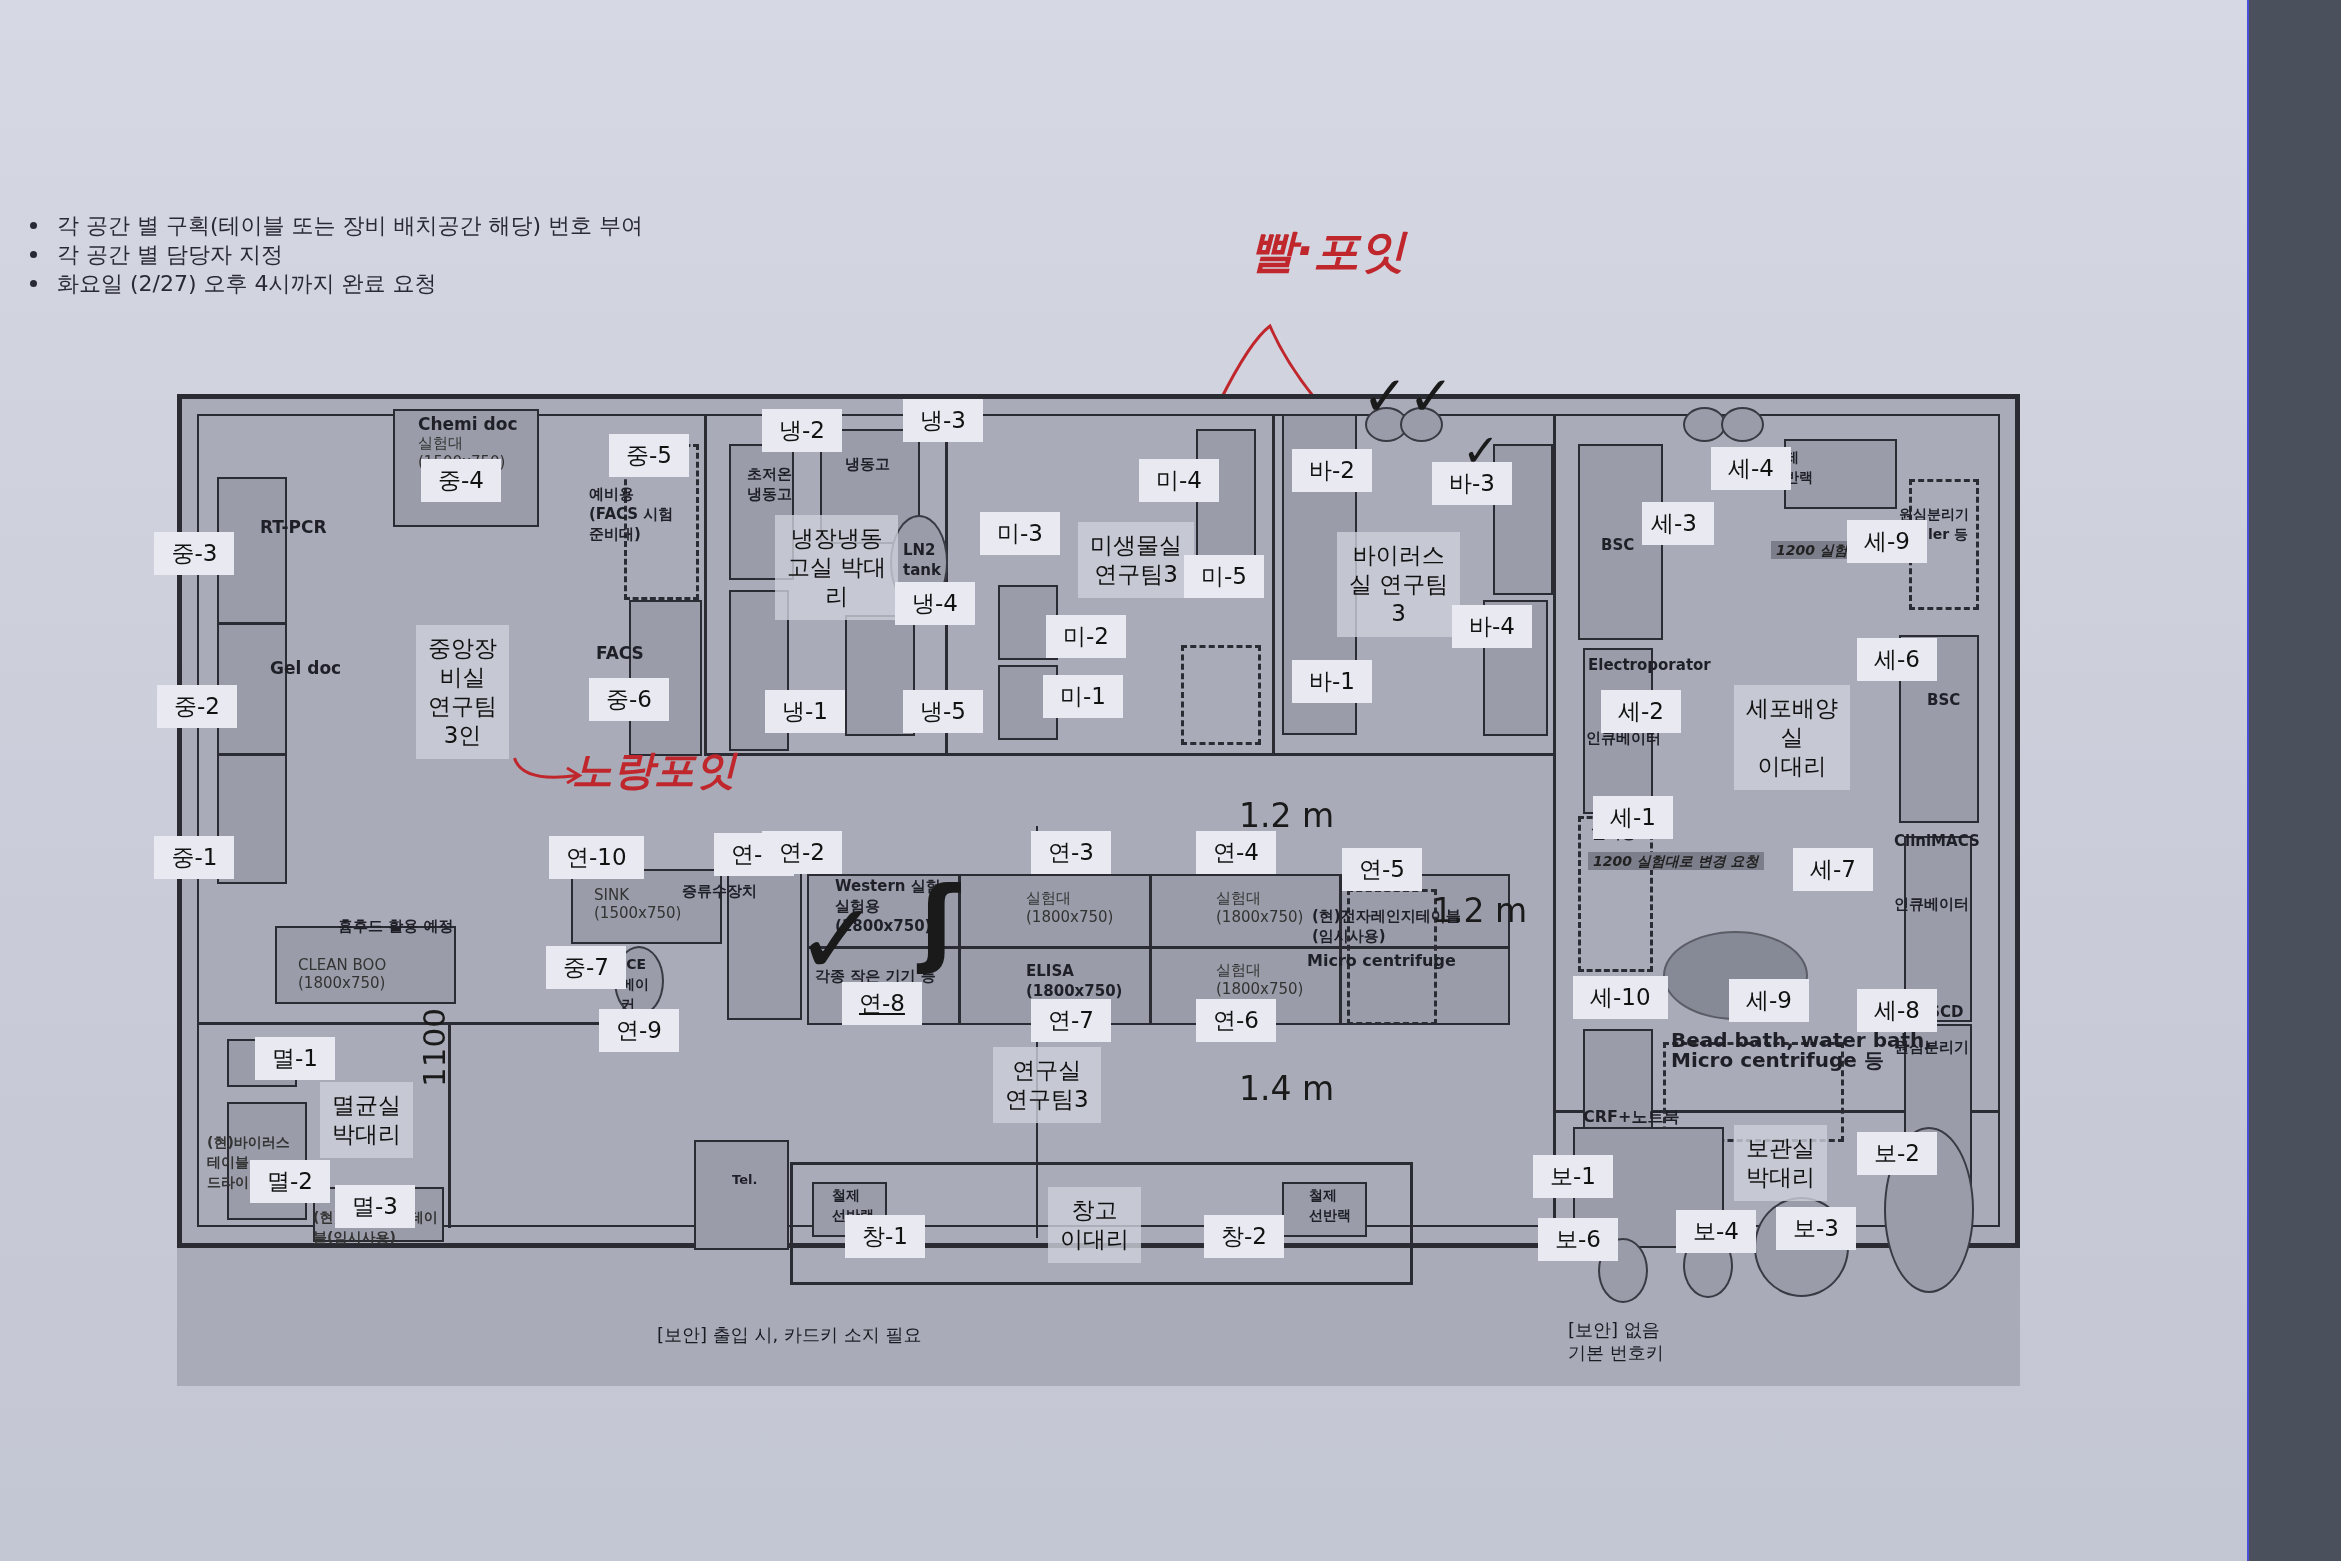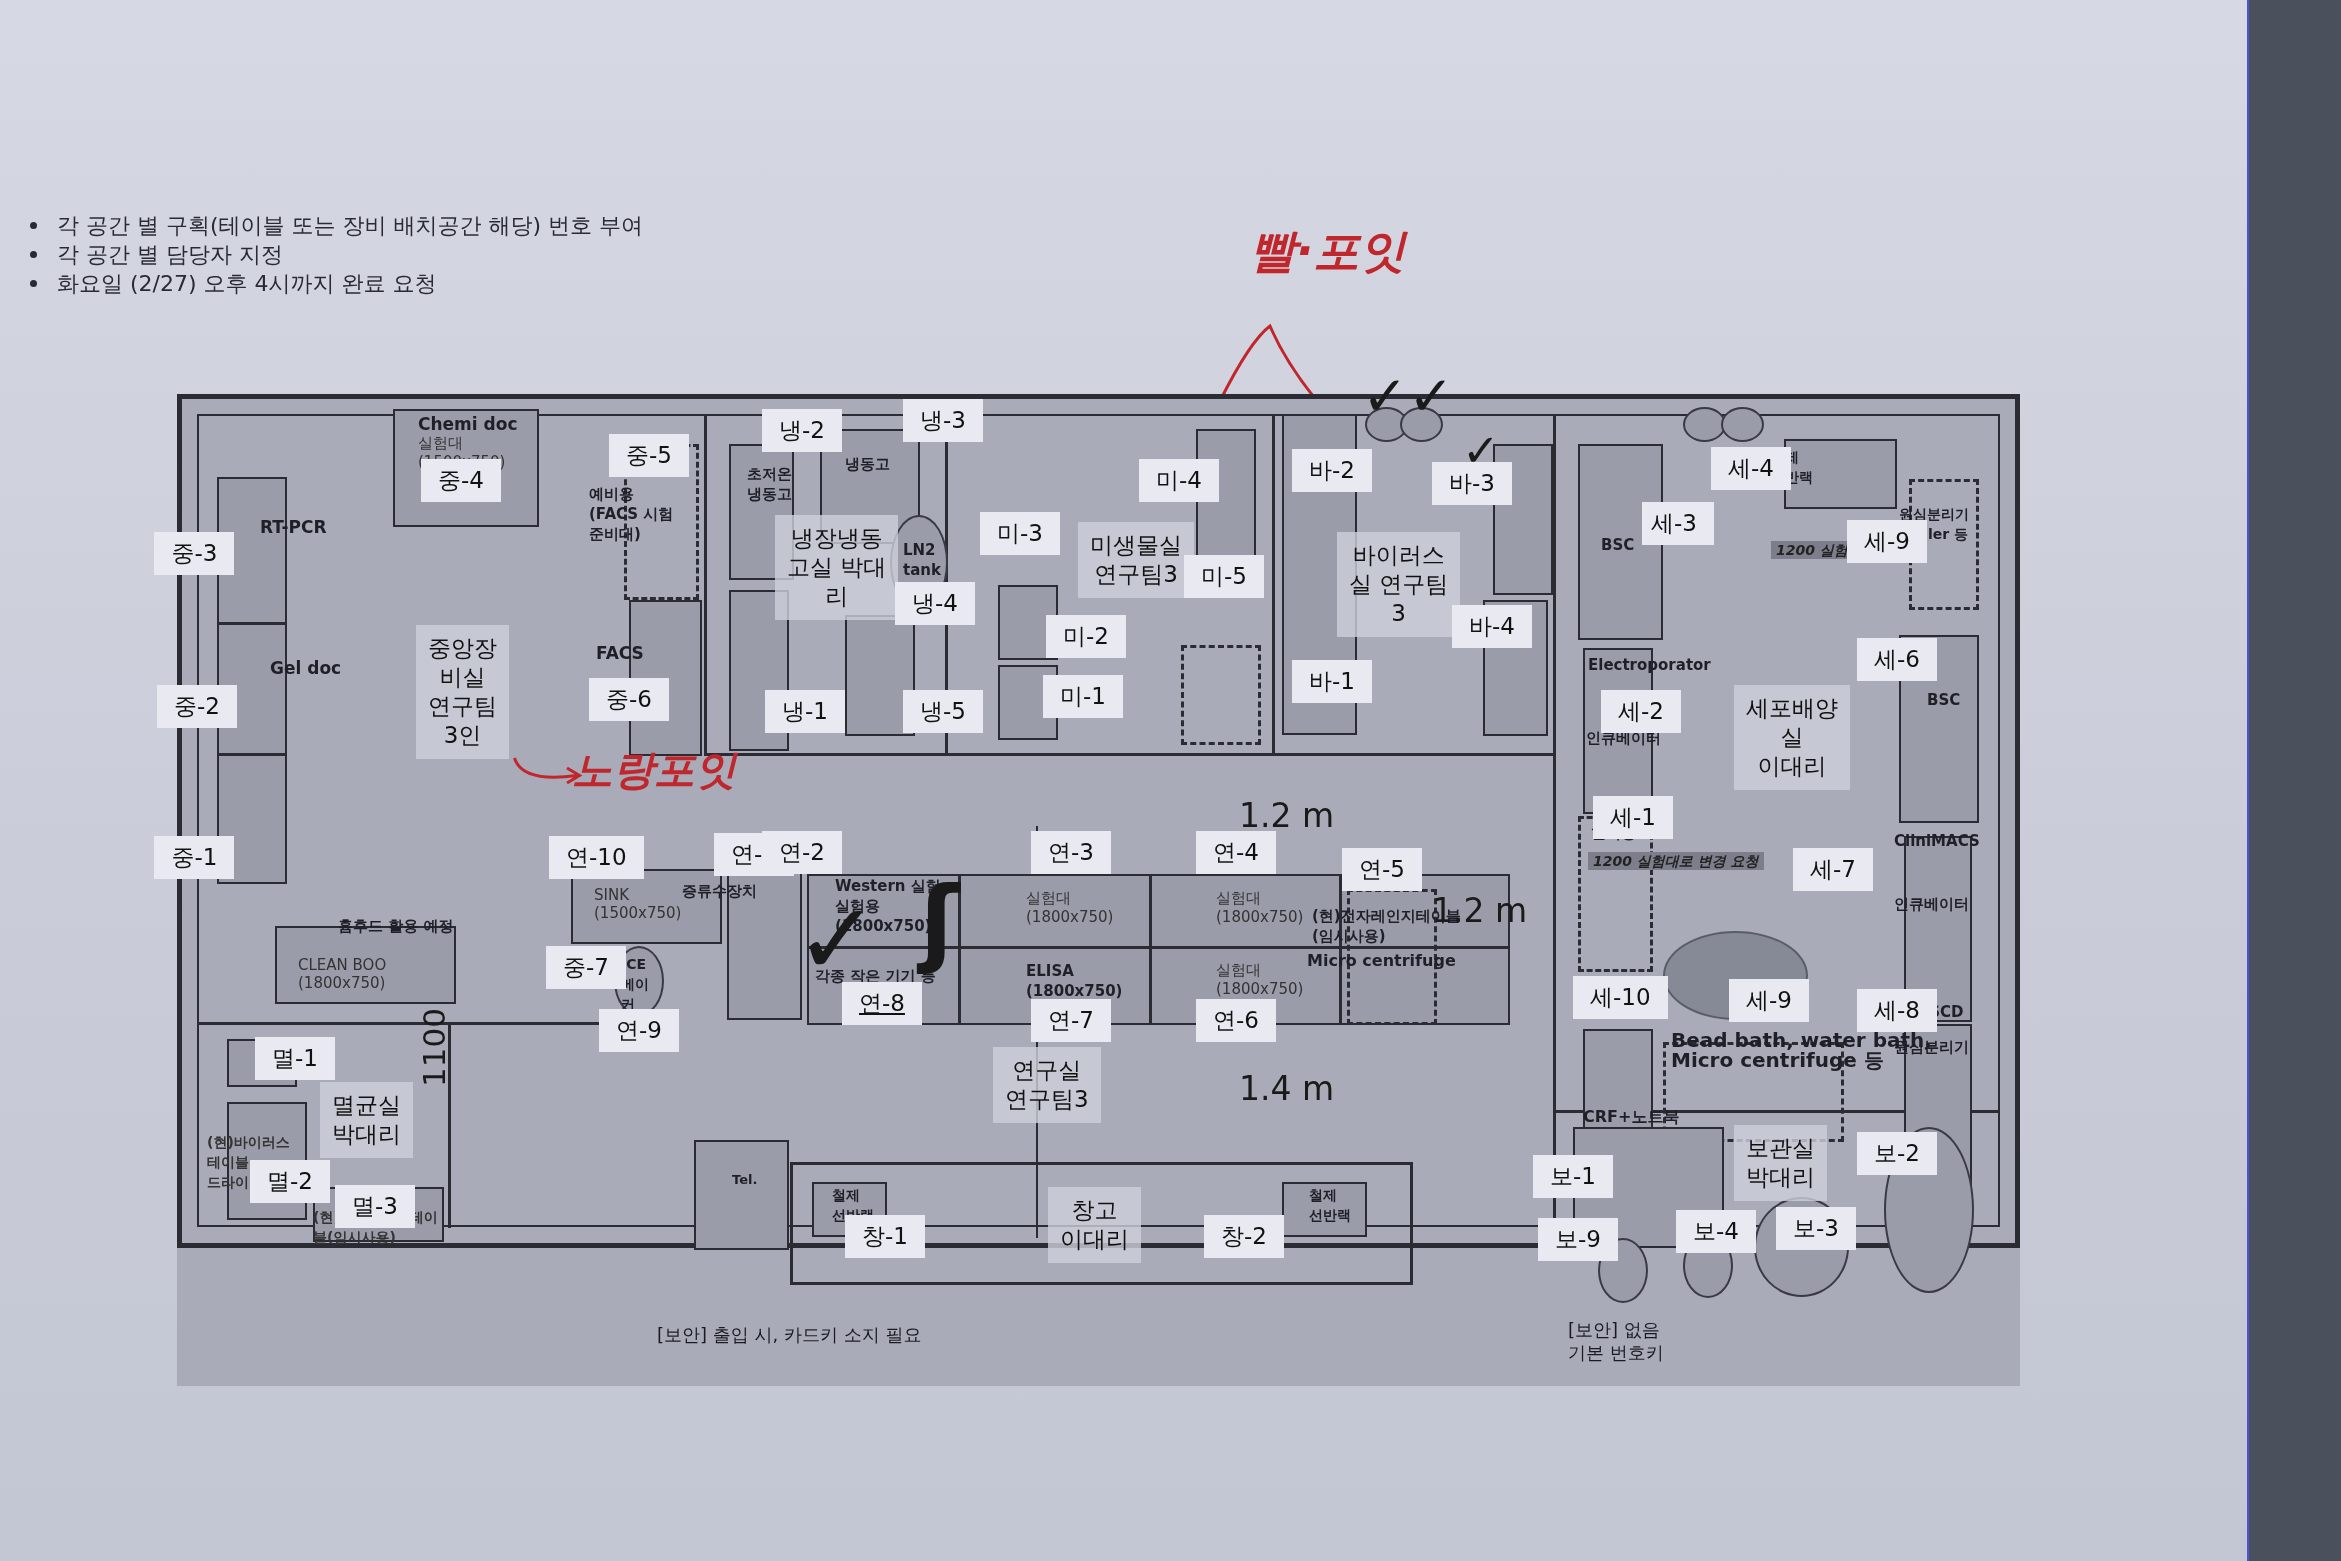--- a/index.html
+++ b/index.html
@@ -270,21 +270,21 @@
     <div class="tag" style="left:372px;top:442px;">연-10</div>
 
     <div class="tag" style="left:78px;top:643px;">멸-1</div>
     <div class="tag" style="left:73px;top:766px;">멸-2</div>
     <div class="tag" style="left:158px;top:791px;">멸-3</div>
 
     <div class="tag" style="left:1356px;top:761px;">보-1</div>
     <div class="tag" style="left:1680px;top:738px;">보-2</div>
     <div class="tag" style="left:1599px;top:813px;">보-3</div>
     <div class="tag" style="left:1499px;top:816px;">보-4</div>
-    <div class="tag" style="left:1361px;top:824px;">보-9</div>
+    <div class="tag" style="left:1361px;top:824px;">보-6</div>
 
     <div class="tag" style="left:668px;top:821px;">창-1</div>
     <div class="tag" style="left:1027px;top:821px;">창-2</div>
 
     <div class="meas" style="left:1062px;top:402px;">1.2 m</div>
     <div class="meas" style="left:1255px;top:497px;">1.2 m</div>
     <div class="meas" style="left:1062px;top:675px;">1.4 m</div>
     <div class="meas" style="left:239px;top:693px;font-size:31px;transform:rotate(-90deg);transform-origin:left top;">1100</div>
 
     <div class="note" style="left:472px;top:929px;margin-left:8px;">[보안] 출입 시, 카드키 소지 필요</div>

